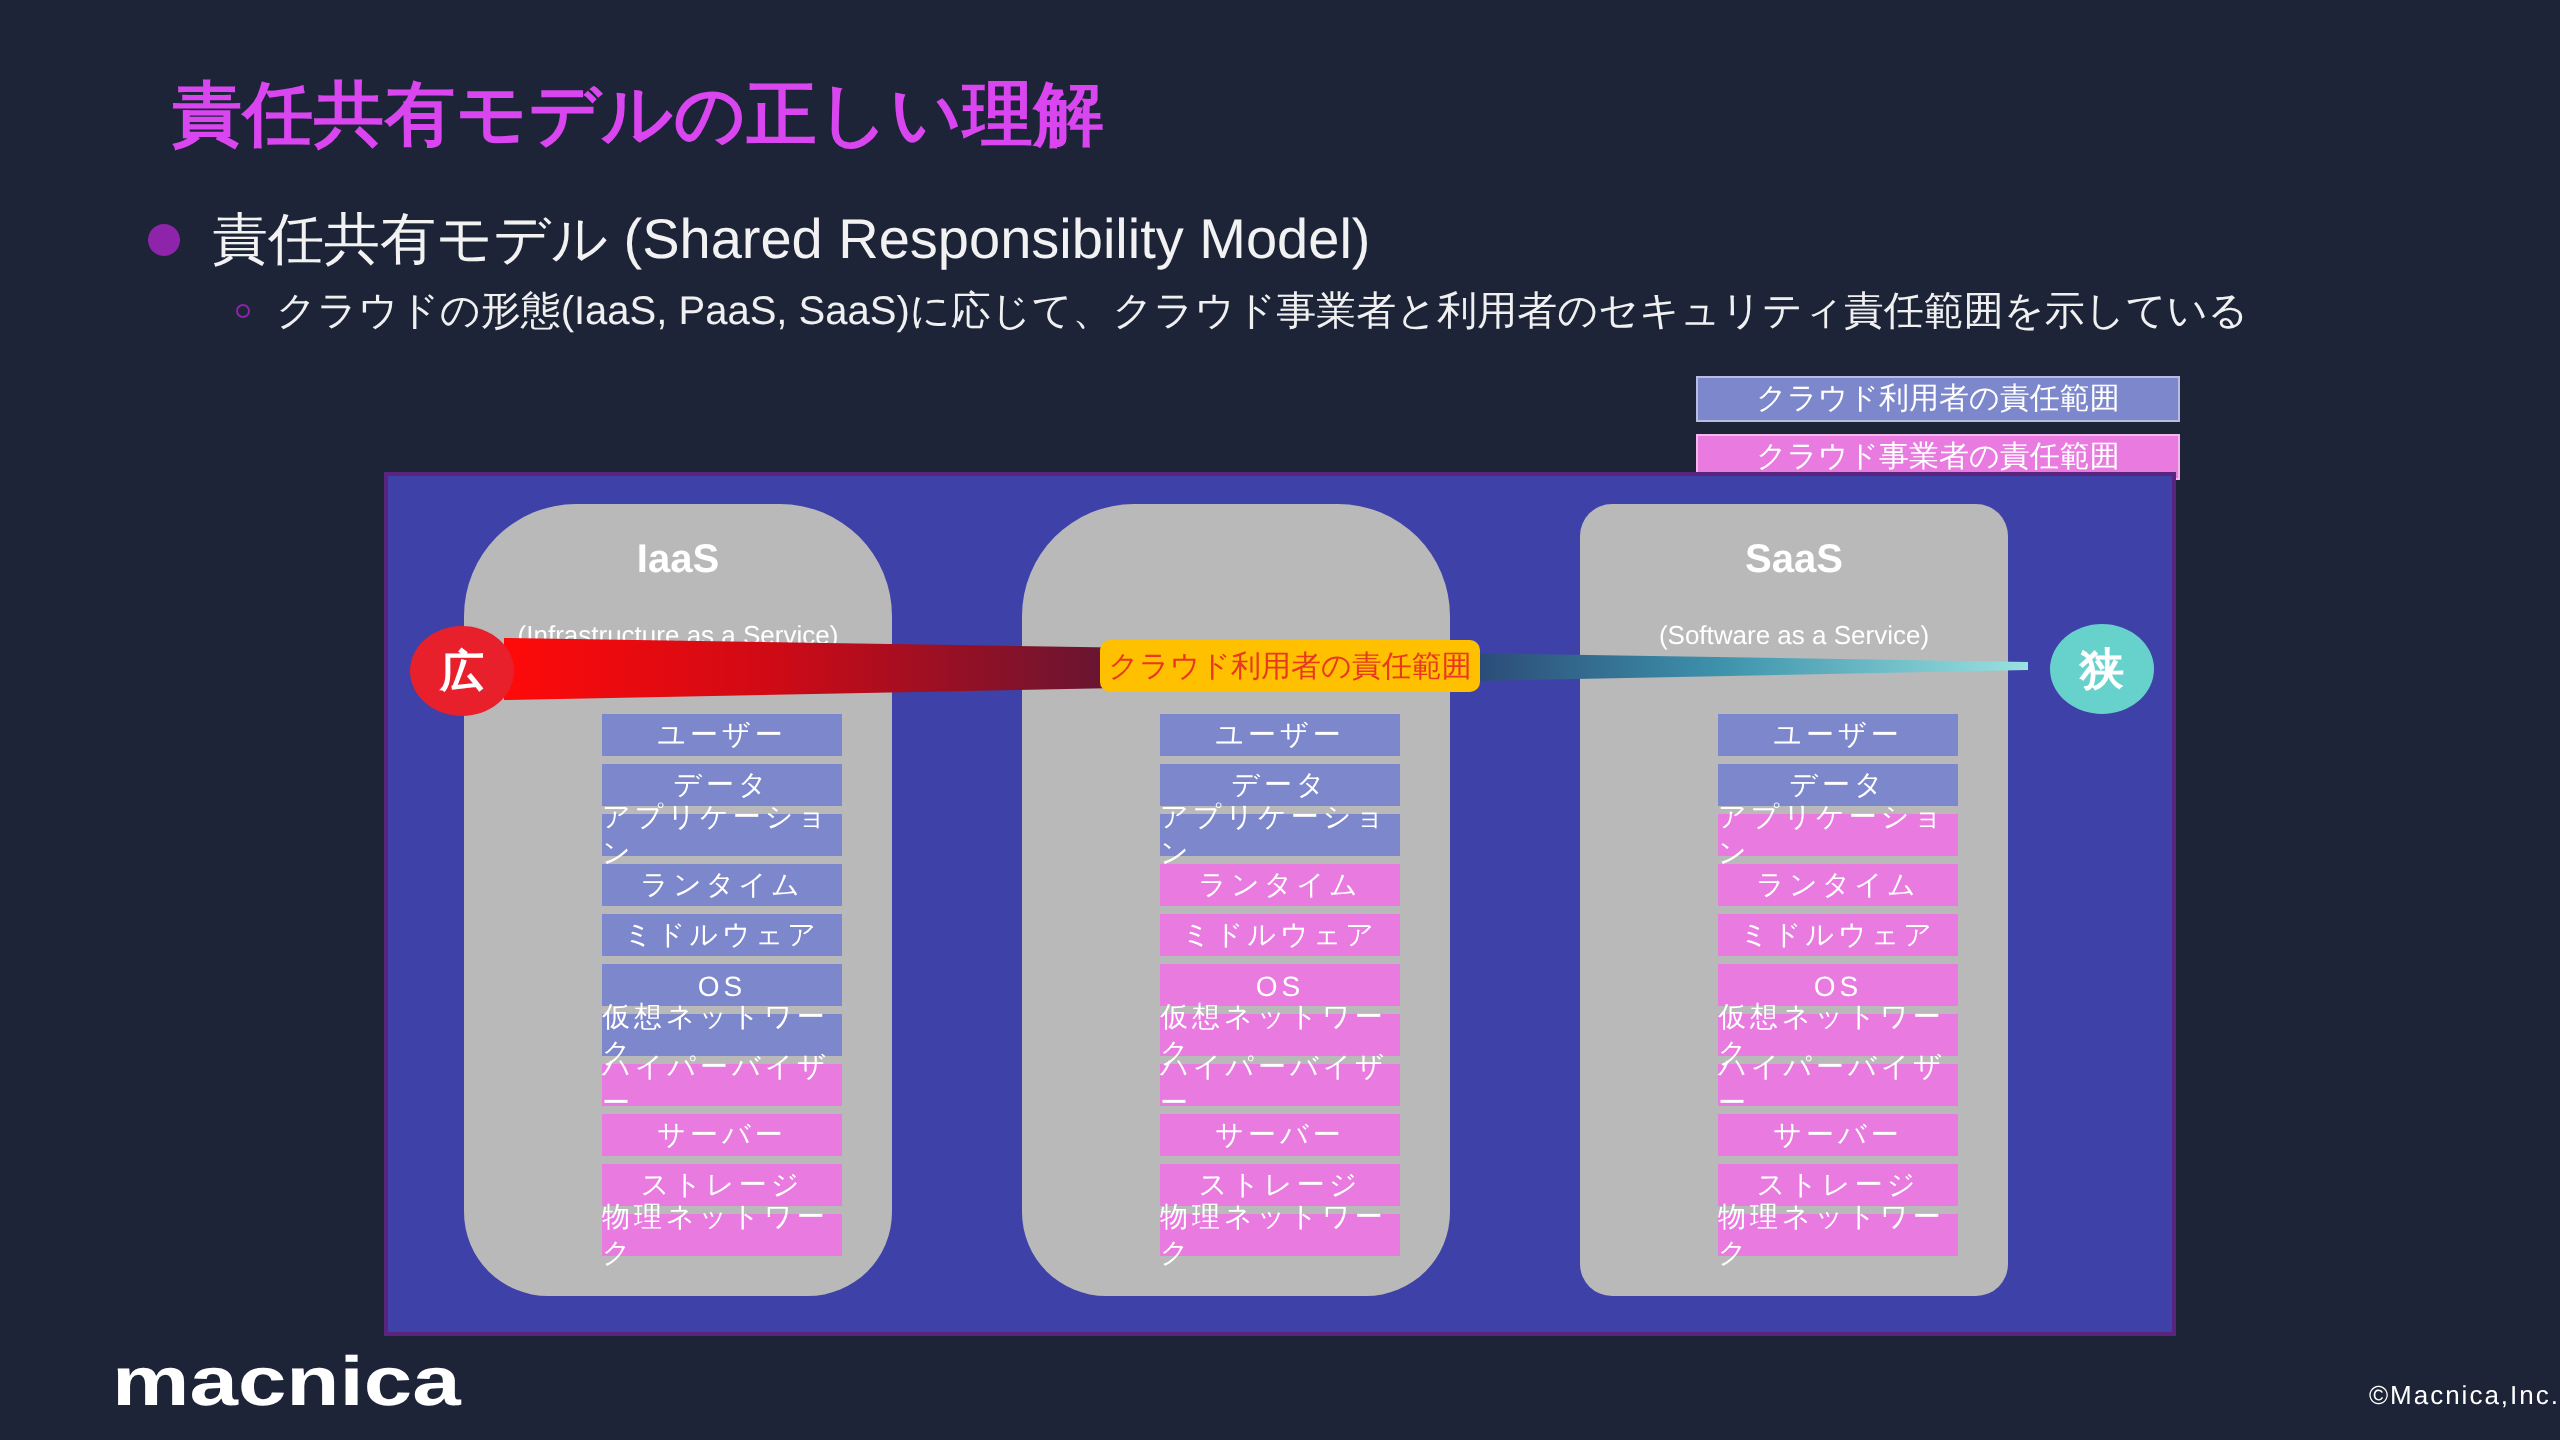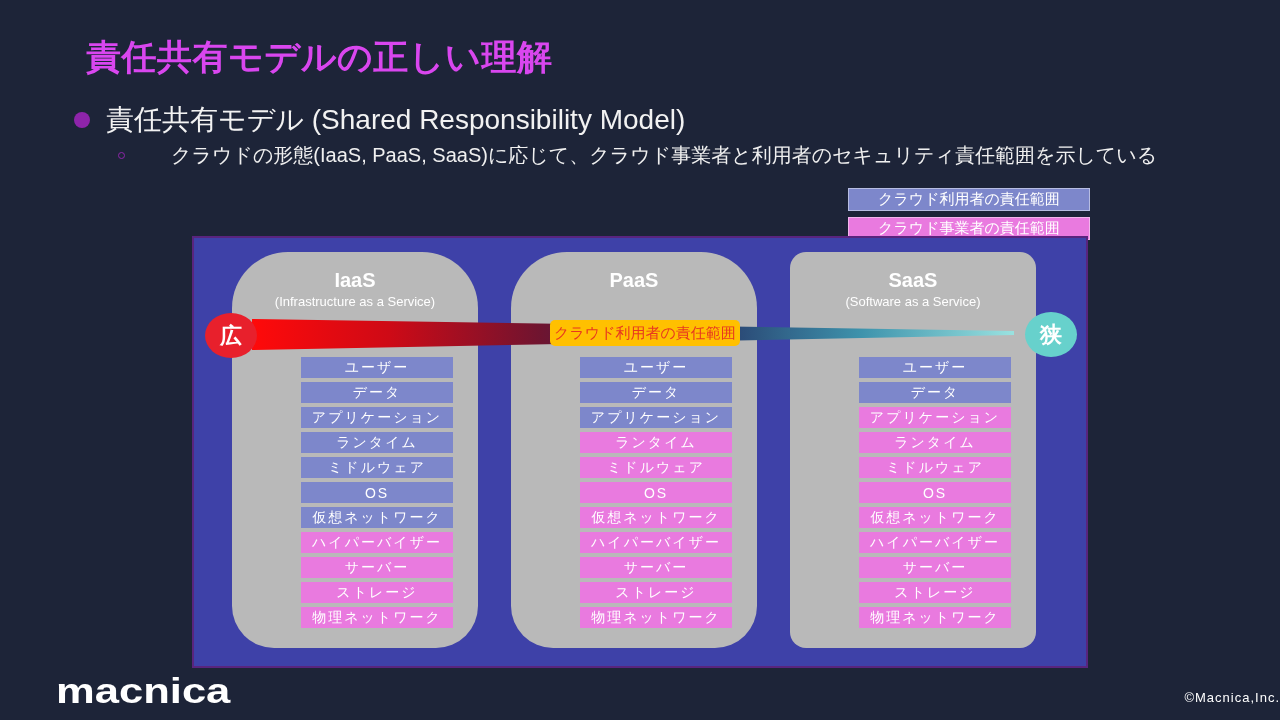--- a/index.html
+++ b/index.html
@@ -20,21 +20,21 @@
   }
 
   .bullet-line { position: absolute; left: 74px; top: 101px; display: flex; align-items: center; text-align: center; }
   .bullet-dot {
     width: 16px; height: 16px; border-radius: 50%;
     background: var(--accent-bullet, #8E24AA);
     margin-right: 16px; flex: 0 0 auto;
   }
   .bullet-text { font-size: 28px; color: #F2F2F2; }
 
-  .sub-bullet-line { position: absolute; left: 118px; top: 142px; display: flex; align-items: center; gap: 33px; }
+  .sub-bullet-line { position: absolute; left: 118px; top: 142px; display: flex; align-items: center; }
   .sub-bullet-marker {
     width: 7px; height: 7px; border-radius: 50%;
     border: 1.5px solid var(--accent-bullet, #8E24AA);
     margin-right: 13px; flex: 0 0 auto;
   }
   .sub-bullet-text { font-size: 20px; color: #F0F0F0; }
 
   .legend { position: absolute; left: 848px; top: 188px; width: 242px; }
   .legend-box {
     width: 242px; height: 23px; margin-bottom: 6px;
@@ -45,35 +45,35 @@
   .legend-user { background: var(--user-color, #7D87CB); }
   .legend-provider { background: var(--provider-color, #EE6FE2); }
 
   .panel {
     position: absolute; left: 192px; top: 236px; width: 896px; height: 432px;
     background: var(--panel-color, #3E41A8);
     border: 2px solid var(--panel-border-color, #59247E);
   }
 
   .column {
-    position: absolute; top: 14px; width: 246px; height: 396px;
+    position: absolute; top: 14px; width: 214px; height: 396px;
     background: var(--column-color, #B9B9B9);
     border-radius: 56px 56px 42px 42px;
     z-index: 1;
   }
   .col-iaas { left: 38px; }
   .col-paas { left: 317px; }
   .col-saas { left: 596px; border-radius: 16px; }
 
   .column-title {
     margin-top: 17px; text-align: center;
     font-size: 20px; font-weight: bold; color: #FFFFFF;
   }
   .column-subtitle {
-    margin-top: 2px; text-align: center;
+    margin-top: 18px; text-align: center;
     font-size: 13px; color: #FFFFFF;
   }
 
   .rows { position: absolute; left: 25px; right: 25px; top: 105px; }
   .row {
     height: 21px; margin-bottom: 4px;
     display: flex; align-items: center; justify-content: center;
     font-size: 14px; color: #FFFFFF; letter-spacing: 2px; margin-left: 44px;
   }
   .row-user { background: var(--user-color, #7D87CB); }
@@ -142,21 +142,20 @@
         <div class="row row-user">OS</div>
         <div class="row row-user">仮想ネットワーク</div>
         <div class="row row-provider">ハイパーバイザー</div>
         <div class="row row-provider">サーバー</div>
         <div class="row row-provider">ストレージ</div>
         <div class="row row-provider">物理ネットワーク</div>
       </div>
   </div>
 
   <div class="column col-paas">
-    <div class="column-title">PaaS</div>
     <div class="rows">
         <div class="row row-user">ユーザー</div>
         <div class="row row-user">データ</div>
         <div class="row row-user">アプリケーション</div>
         <div class="row row-provider">ランタイム</div>
         <div class="row row-provider">ミドルウェア</div>
         <div class="row row-provider">OS</div>
         <div class="row row-provider">仮想ネットワーク</div>
         <div class="row row-provider">ハイパーバイザー</div>
         <div class="row row-provider">サーバー</div>

